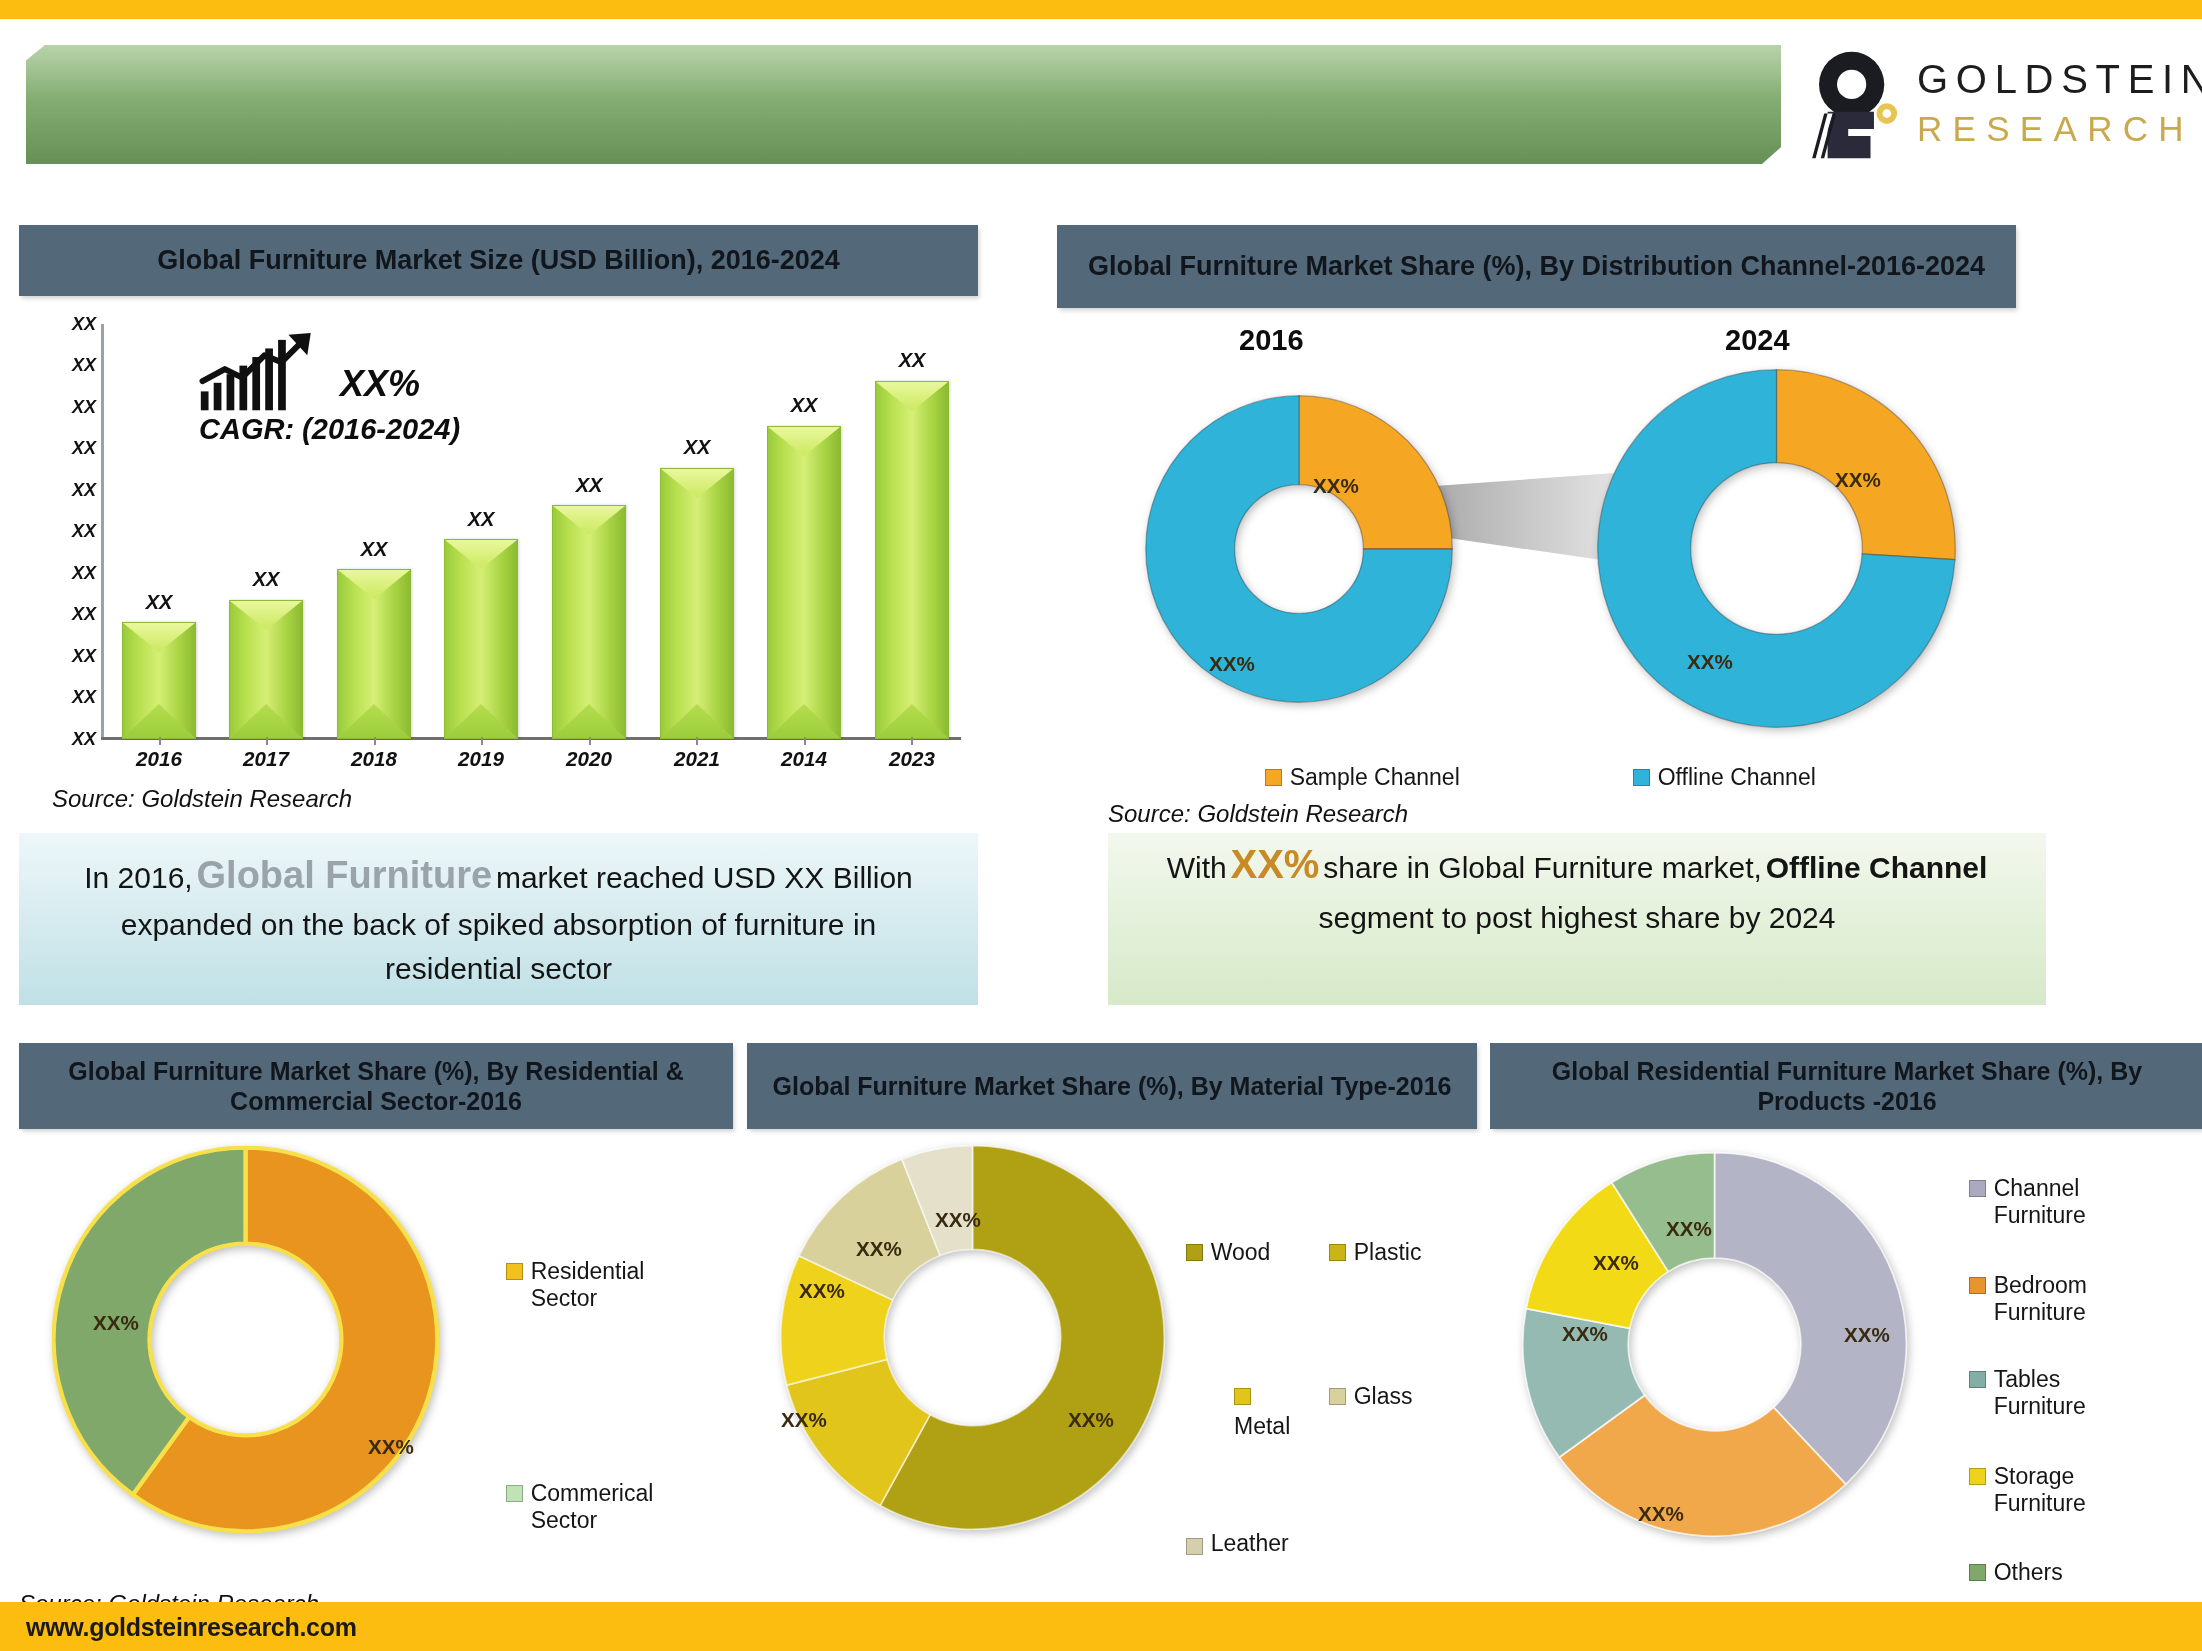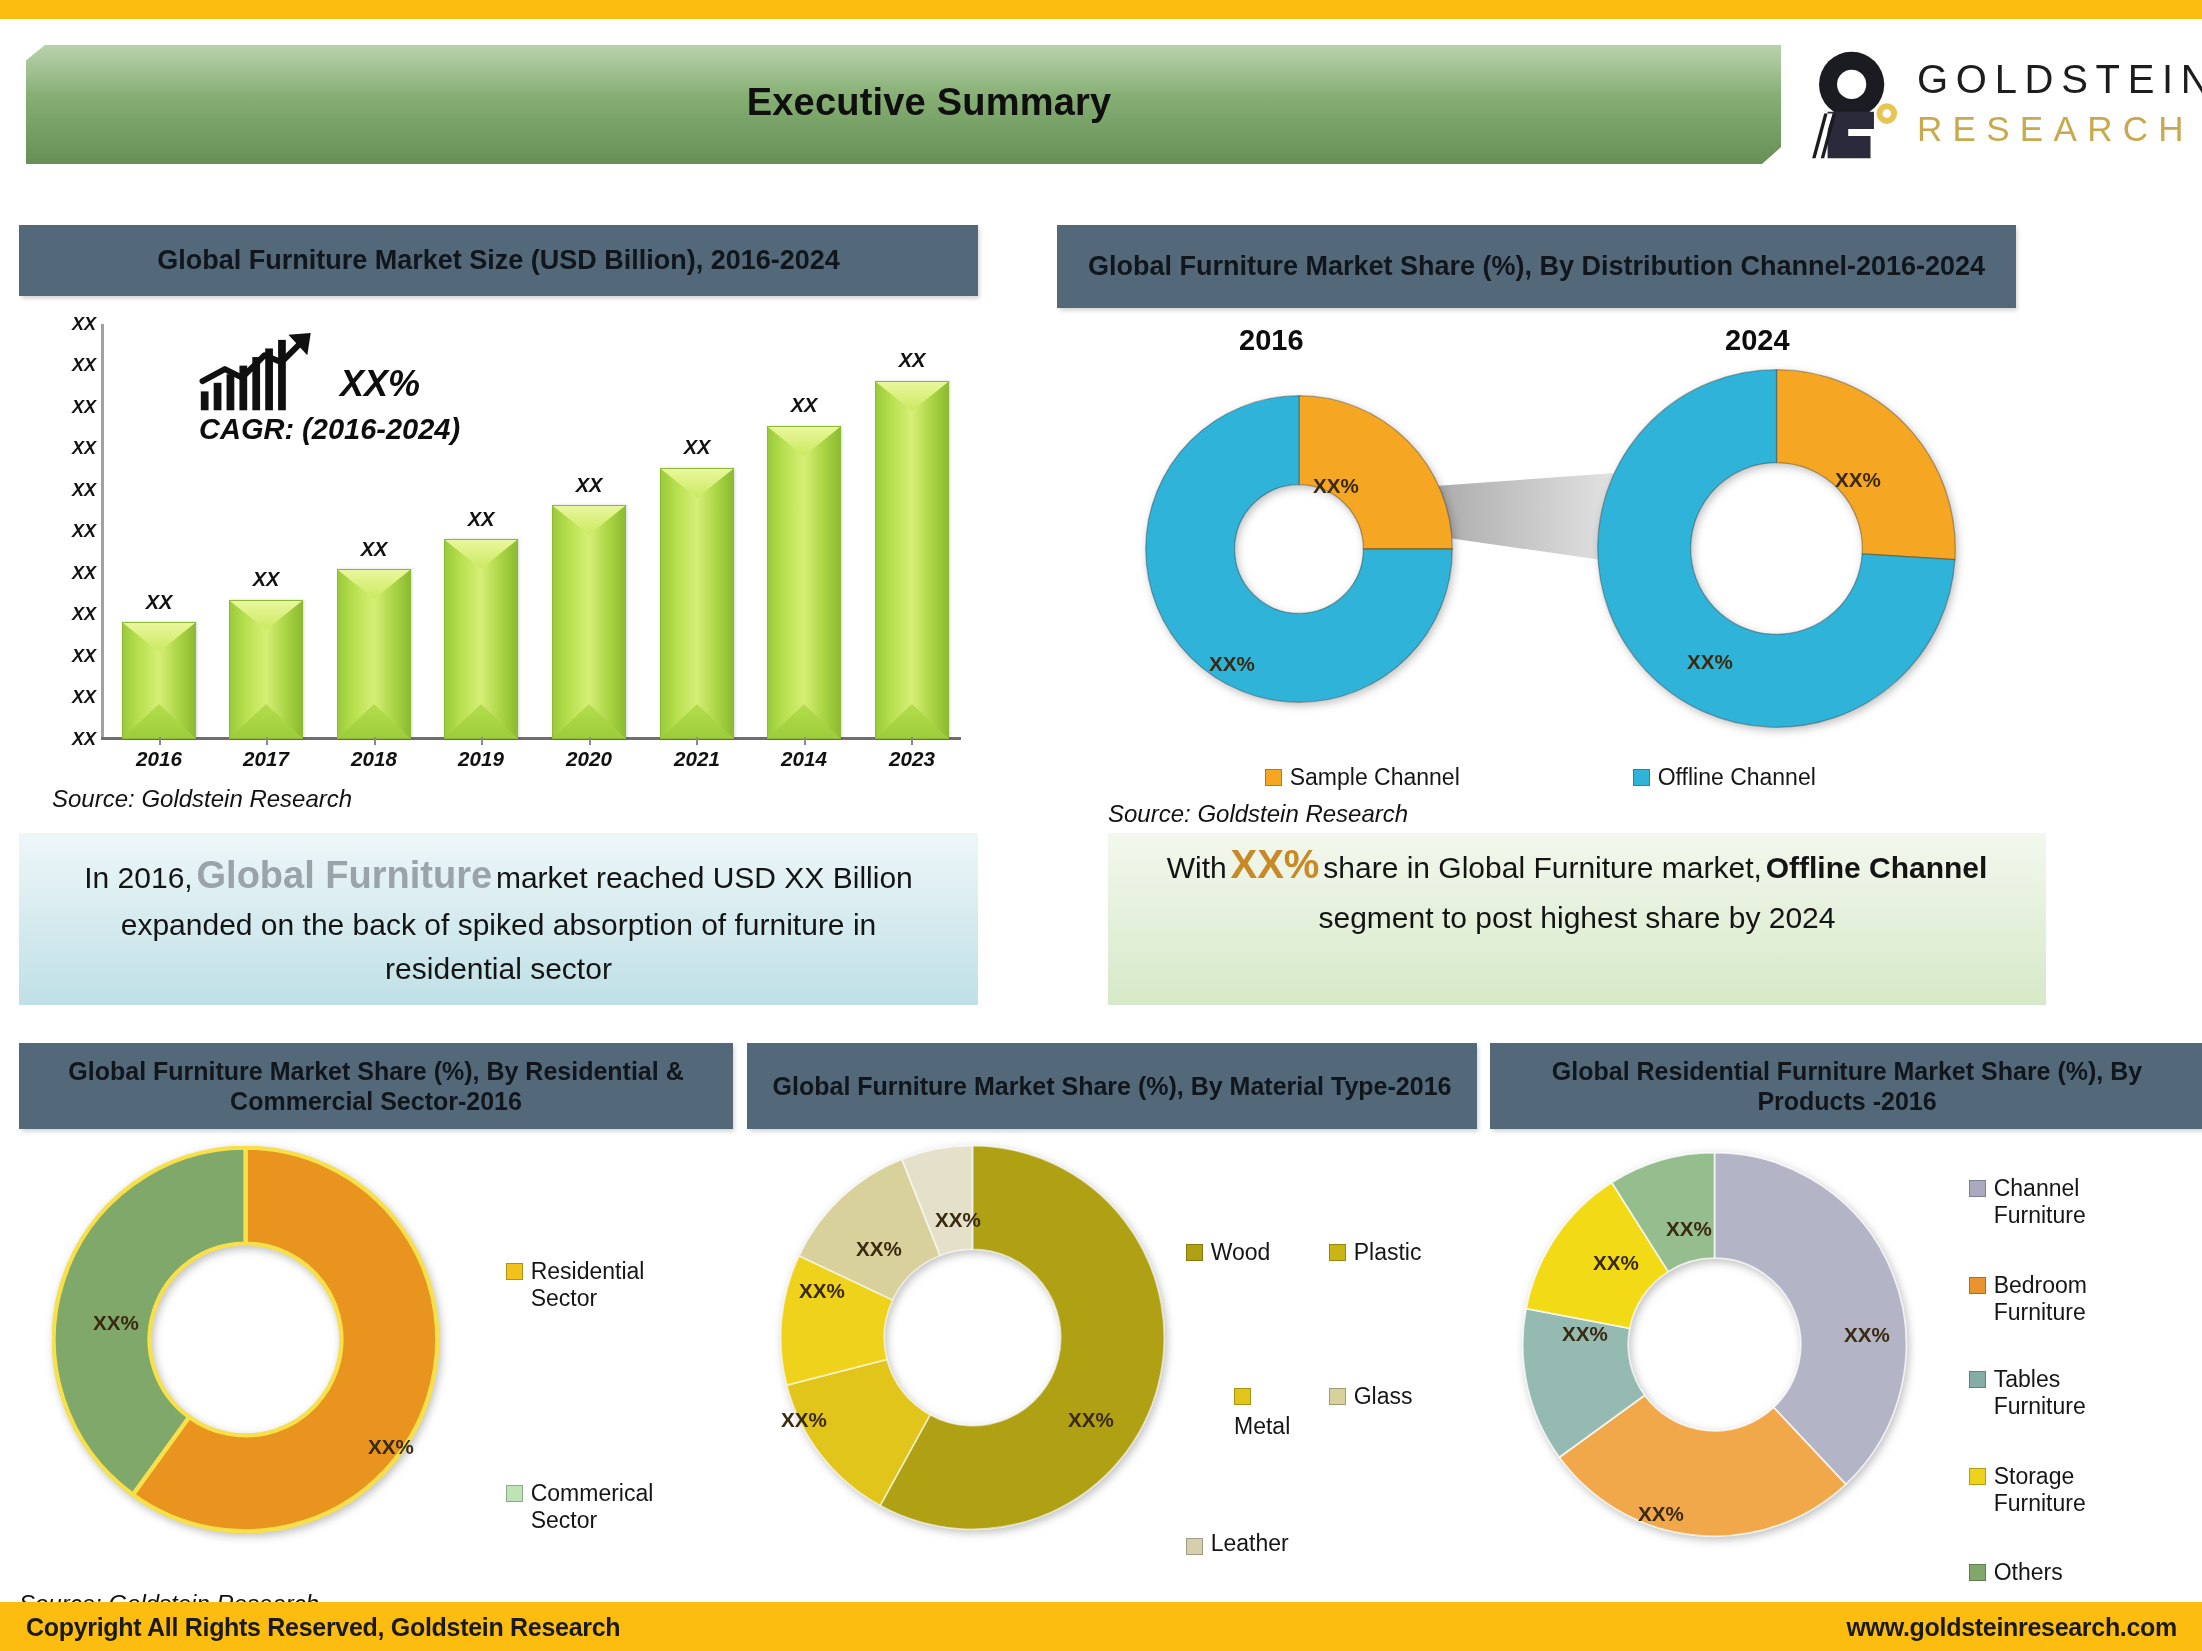--- a/index.html
+++ b/index.html
@@ -153,21 +153,20 @@
   }
 </style>
 </head>
 <body>
 
 <div class="top-band"></div>
 
 <div class="header">
   <div class="ribbon"></div>
   <div class="ribbon-shade"></div>
-  <div class="exec-title">Executive Summary</div>
 </div>
 
 <div class="logo">
   <svg class="logo-mark" viewBox="0 0 120 128">
     <circle cx="52" cy="40" r="38" fill="#1b1b22"></circle>
     <circle cx="52" cy="40" r="17" fill="#ffffff"></circle>
     <path d="M24 72 L78 72 L78 92 L48 92 L48 100 L74 100 L74 126 L24 126 Z" fill="#2a2a3a"></path>
     <path d="M18 74 L30 74 L14 126 L2 126 Z" fill="#ffffff"></path>
     <path d="M20 74 L24 74 L10 126 L6 126 Z" fill="#1b1b22"></path>
     <path d="M30 74 L34 74 L20 126 L16 126 Z" fill="#1b1b22"></path>
@@ -414,16 +413,15 @@
   </div>
 </div>
 <div class="legend-item" style="left:1969px; top:1559px;">
   <div class="legend-sw" style="background:#7FA86A;"></div>
   <div class="legend-tx">Others</div>
 </div>
 
 <div class="source" style="left:1480px; top:1600px;">Source: Goldstein Research</div>
 
 <div class="bottom-band">
-  <div class="copy">Copyright    All Rights Reserved, Goldstein Research</div>
   <div class="site">www.goldsteinresearch.com</div>
 </div>
 
 
 </body></html>

